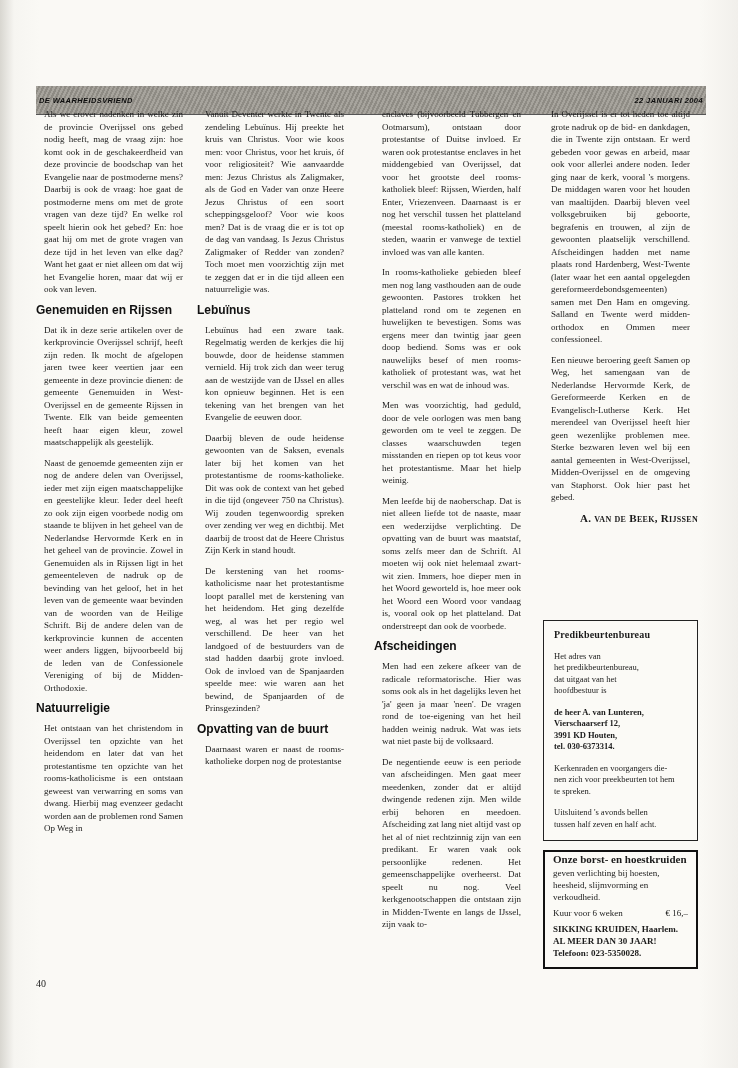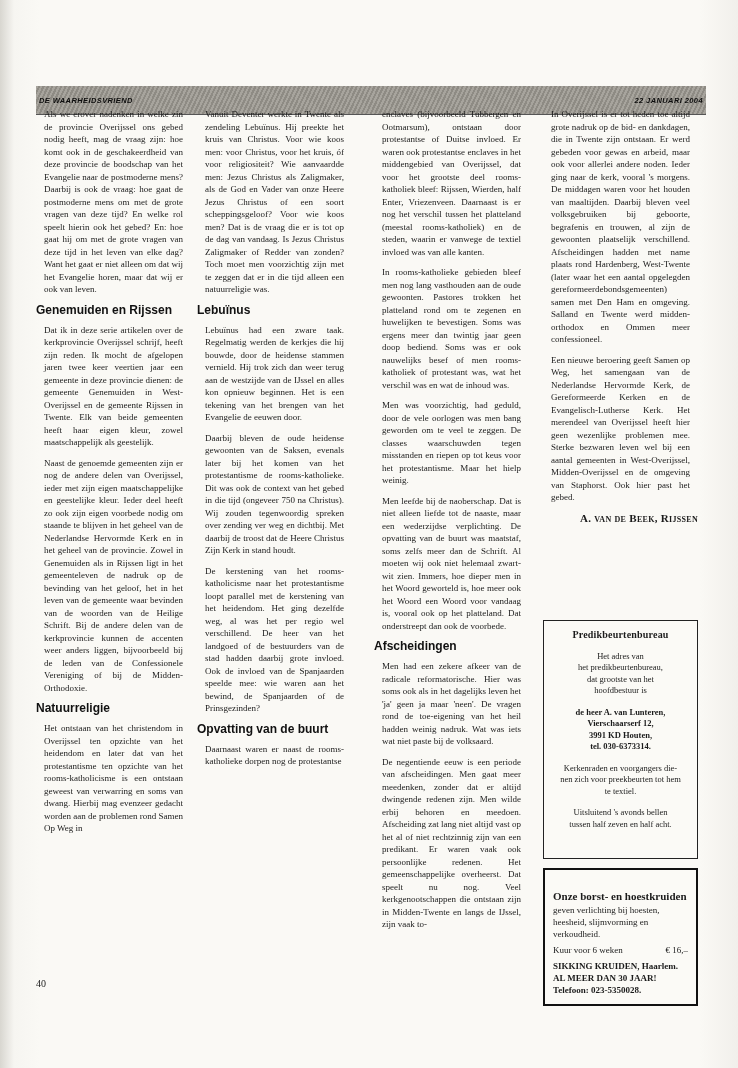--- a/index.html
+++ b/index.html
@@ -65,34 +65,34 @@
   }
   .byline{
     text-align:right;font-variant:small-caps;font-weight:bold;
     font-size:11px;margin-top:4px;letter-spacing:.3px;
   }
   
   .ad1{
     border:1px solid #222;
     margin-top:96px;
     padding:8px 10px 10px 10px;
-    text-align:center;
+    text-align:left;
     font-size:8.5px;line-height:11.5px;
     background:#fbfaf6;
   }
   .ad1 .ad-title{
     font-weight:bold;font-size:10px;margin-bottom:10px;letter-spacing:.2px;
   }
   .ad1 .grp{margin-bottom:10px;}
   .ad1 .grp.bold{font-weight:bold;}
-  .ad1 .grp:last-child{margin-bottom:18px;}
+  .ad1 .grp:last-child{margin-bottom:0;}
   .ad2{
     border:2px solid #111;
     margin-top:9px;
-    padding:20px 8px 8px 8px;
+    padding:1px 8px 8px 8px;
     font-size:9px;line-height:12px;
     text-align:left;background:#fbfaf6;
   }
   .ad2 .ad-title{font-weight:bold;font-size:11px;margin-bottom:2px;}
   .ad2 .price-row{display:flex;justify-content:space-between;margin:4px 0 4px 0;text-align:center;}
   .ad2 .brand,.ad2 .slogan,.ad2 .phone{font-weight:bold;}
   .page-number{
     position:absolute;left:0;top:978px;
     font-size:10px;
   }
@@ -149,33 +149,33 @@
     <div class="col">
       <p>In Overijssel is er tot heden toe altijd grote nadruk op de bid- en dankdagen, die in Twente zijn ontstaan. Er werd gebeden voor gewas en arbeid, maar ook voor allerlei andere noden. Ieder ging naar de kerk, vooral 's morgens. De middagen waren voor het houden van maaltijden. Daarbij bleven veel volksgebruiken bij geboorte, begrafenis en trouwen, al zijn de gewoonten plaatselijk verschillend. Afscheidingen hadden met name plaats rond Hardenberg, West-Twente (later waar het een aantal opgelegden gereformeerdebondsgemeenten) samen met Den Ham en omgeving. Salland en Twente werd midden-orthodox en Ommen meer confessioneel.</p>
       <p>Een nieuwe beroering geeft Samen op Weg, het samengaan van de Nederlandse Hervormde Kerk, de Gereformeerde Kerken en de Evangelisch-Lutherse Kerk. Het merendeel van Overijssel heeft hier geen wezenlijke problemen mee. Sterke bezwaren leven wel bij een aantal gemeenten in West-Overijssel, Midden-Overijssel en de omgeving van Staphorst. Ook hier past het gebed.</p>
       <div class="byline">A. van de Beek, Rijssen</div>
 
       <div class="ad1">
         <div class="ad-title">Predikbeurtenbureau</div>
         <div class="grp">
           <div>Het adres van</div>
           <div>het predikbeurtenbureau,</div>
-          <div>dat grootste van het</div>
+          <div>dat uitgaat van het</div>
           <div>hoofdbestuur is</div>
         </div>
         <div class="grp bold">
           <div>de heer A. van Lunteren,</div>
           <div>Vierschaarserf 12,</div>
           <div>3991 KD Houten,</div>
           <div>tel. 030-6373314.</div>
         </div>
         <div class="grp">
           <div>Kerkenraden en voorgangers die-</div>
           <div>nen zich voor preekbeurten tot hem</div>
-          <div>te textiel.</div>
+          <div>te spreken.</div>
         </div>
         <div class="grp">
           <div>Uitsluitend 's avonds bellen</div>
           <div>tussen half zeven en half acht.</div>
         </div>
       </div>
 
       <div class="ad2">
         <div class="ad-title">Onze borst- en hoestkruiden</div>
         <div>geven verlichting bij hoesten, heesheid, slijmvorming en verkoudheid.</div>

